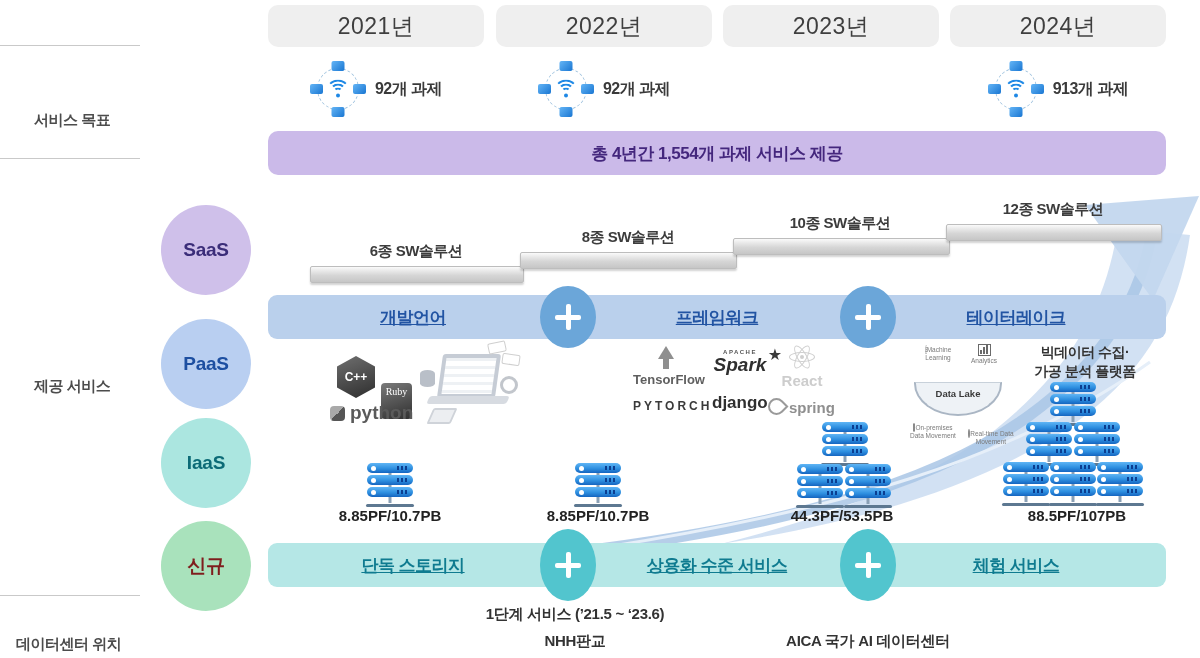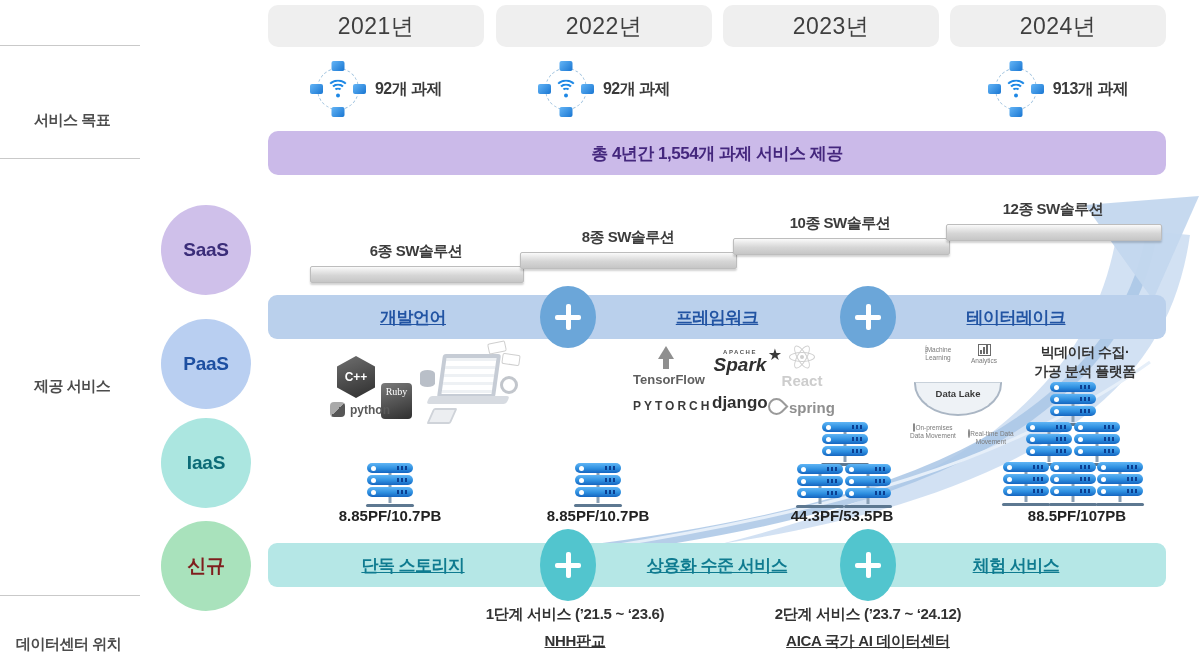--- a/index.html
+++ b/index.html
@@ -77,30 +77,30 @@
             background:linear-gradient(180deg,#5fb5f5 0%,#2e8fe0 55%,#1565c0 100%);}
   .srv .bar::before{content:"";position:absolute;left:4px;top:2.5px;width:5px;height:5px;border-radius:50%;background:#fff;}
   .srv .bar::after{content:"";position:absolute;right:5px;top:3px;width:11px;height:4px;
                    background:repeating-linear-gradient(90deg,#0b3e91 0 2px,transparent 2px 4px);}
   .srv .b1{top:1px;} .srv .b2{top:13px;} .srv .b3{top:25px;}
 
   .cap{position:absolute;top:507px;transform:translateX(-50%);font-size:15px;font-weight:700;color:#222;white-space:nowrap;}
 
   
   .phase-t{position:absolute;top:605px;transform:translateX(-50%);font-size:15px;font-weight:600;color:#333;letter-spacing:-0.3px;white-space:nowrap;}
-  .phase-l{position:absolute;top:632px;transform:translateX(-50%);font-size:15px;font-weight:600;color:#333;letter-spacing:-0.3px;white-space:nowrap;text-decoration:underline;}
+  .phase-l{position:absolute;top:632px;transform:translateX(-50%);font-size:15px;font-weight:600;color:#333;letter-spacing:-0.3px;white-space:nowrap;}
 
   
   .hex{position:absolute;left:337px;top:356px;width:38px;height:42px;color:#fff;font-weight:700;font-size:12px;
        display:flex;align-items:center;justify-content:center;background:linear-gradient(160deg,#6f6f6f,#2e2e2e);
        clip-path:polygon(50% 0,100% 25%,100% 75%,50% 100%,0 75%,0 25%);}
   .rubybox{position:absolute;left:381px;top:354px;width:31px;height:36px;border-radius:4px;color:#fff;font-size:10px;
            background:linear-gradient(160deg,#7a7a7a,#2f2f2f);display:flex;align-items:flex-start;justify-content:center;
            padding-top:3px;box-sizing:border-box;font-family:"Liberation Serif","DejaVu Serif",serif;margin-top:29px;}
-  .pylogo{position:absolute;left:330px;top:402px;display:flex;align-items:center;gap:5px;color:#5a5a5a;font-size:12px;font-weight:600;}
+  .pylogo{position:absolute;left:330px;top:402px;display:flex;align-items:center;gap:5px;color:#5a5a5a;font-size:19px;font-weight:600;}
   .pyicon{width:15px;height:15px;border-radius:4px;background:linear-gradient(135deg,#a9a9a9 50%,#565656 50%);}
   .laptop{position:absolute;left:420px;top:342px;width:100px;height:95px;}
   .lp-cyl{position:absolute;left:0;top:28px;width:15px;height:17px;background:#b9bfc8;border-radius:50%/22%;}
   .lp-screen{position:absolute;left:20px;top:12px;width:50px;height:36px;background:repeating-linear-gradient(180deg,#eef1f4 0 3px,#fff 3px 8px);
              border:4px solid #c6ccd5;border-radius:3px;transform:skewX(-8deg);}
   .lp-base{position:absolute;left:8px;top:54px;width:80px;height:8px;background:#d7dbe1;border-radius:3px;transform:skewX(-24deg);}
   .lp-tag{position:absolute;width:16px;height:9px;border:1.5px solid #cfcfcf;border-radius:2px;background:#fff;}
   .lp-gear{position:absolute;right:2px;top:34px;width:12px;height:12px;border:3px solid #c2c6cc;border-radius:50%;}
   .lp-phone{position:absolute;left:10px;top:66px;width:20px;height:12px;border:2px solid #cfd3d9;border-radius:2px;background:#eceef1;transform:skewX(-24deg);}
 
@@ -379,16 +379,15 @@
   <div class="band band-teal z2">
     <span class="seg seg-1">단독 스토리지</span>
     <span class="seg seg-2">상용화 수준 서비스</span>
     <span class="seg seg-3">체험 서비스</span>
   </div>
   <div class="plus plus-teal px-1"></div>
   <div class="plus plus-teal px-2"></div>
 
   <div class="phase-t z2" style="left:575px">1단계 서비스 (’21.5 ~ ‘23.6)</div>
   <div class="phase-l z2" style="left:575px">NHH판교</div>
-  <div class="phase-t z2" style="left:868px">2단계 서비스 (’23.7 ~ ‘24.12)</div>
   <div class="phase-l z2" style="left:868px">AICA 국가 AI 데이터센터</div>
 
 </div>
 
 </body></html>

